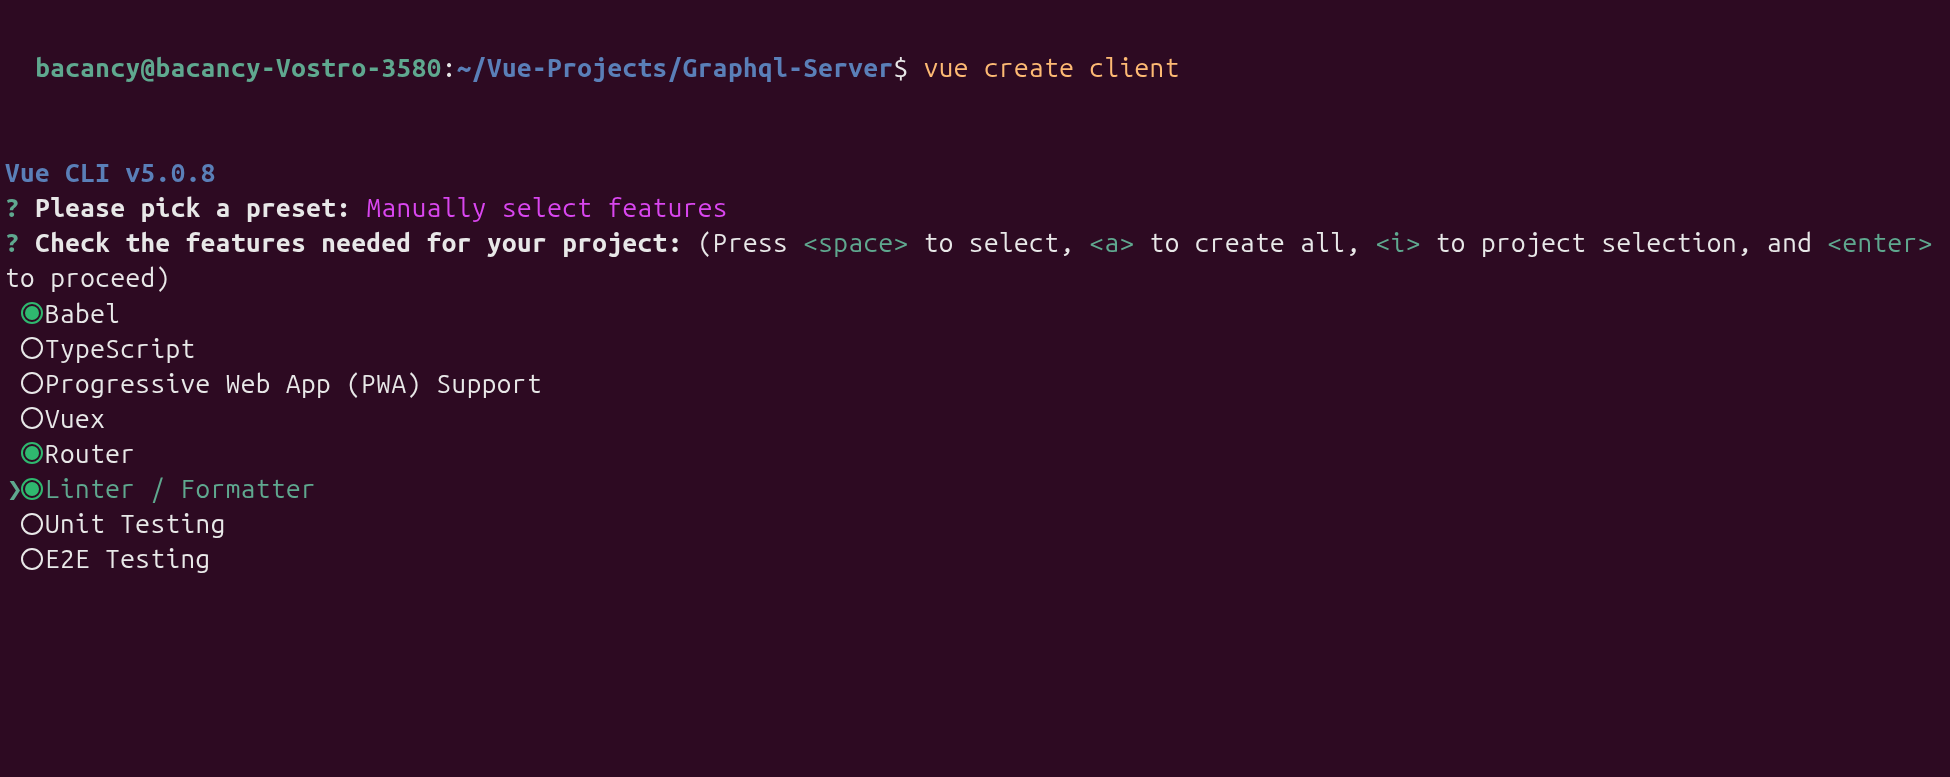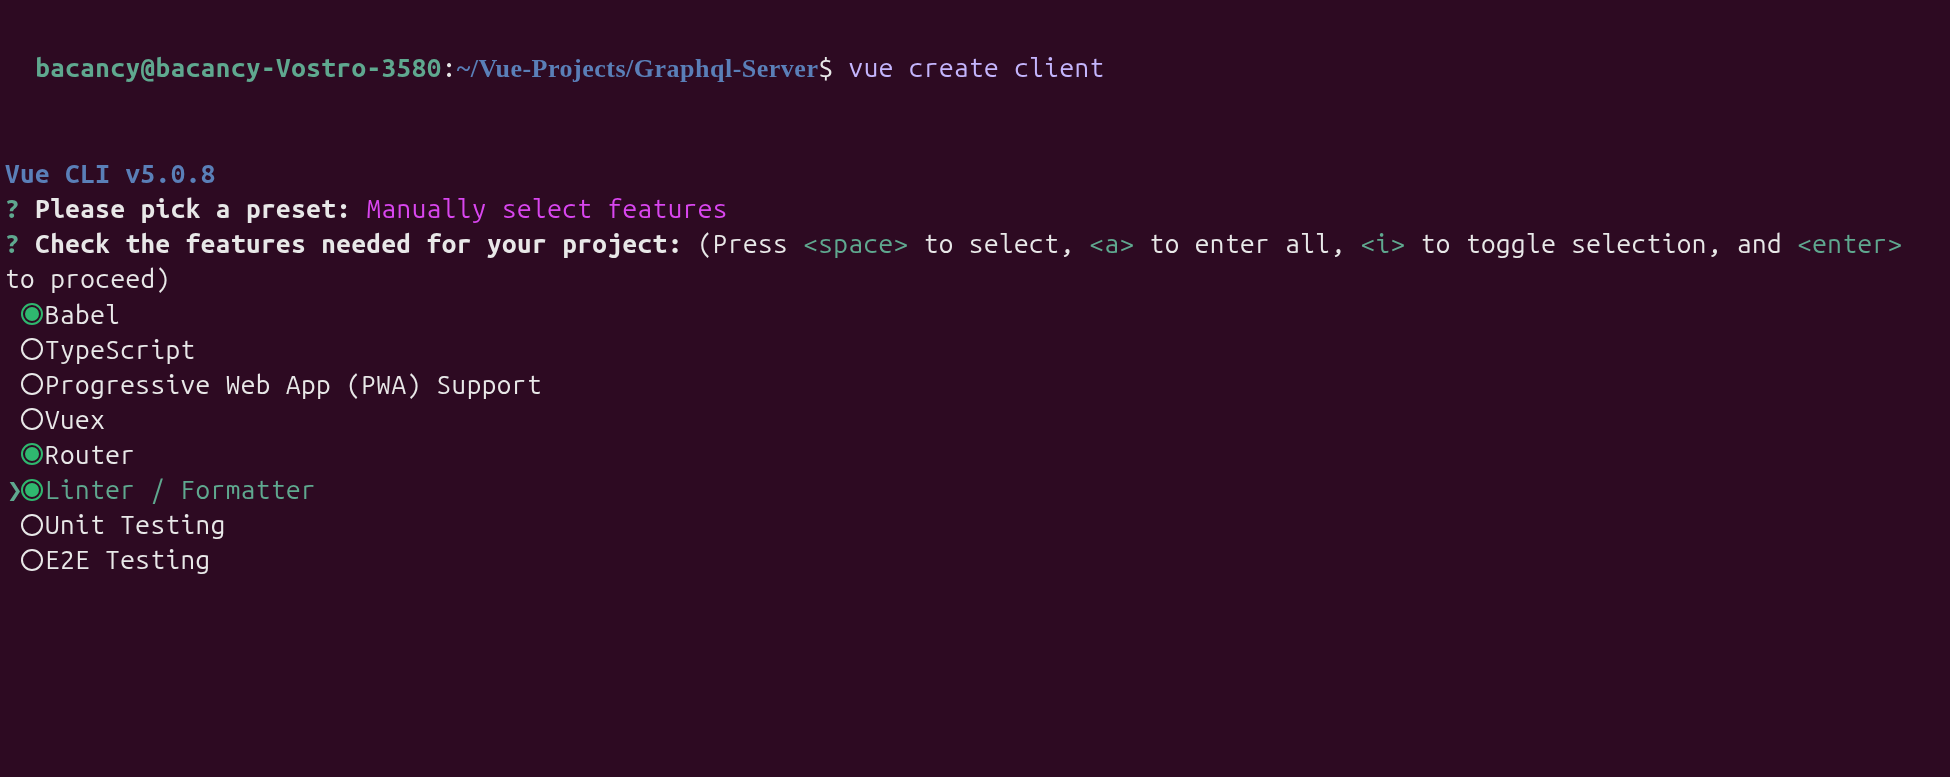--- a/index.html
+++ b/index.html
@@ -24,27 +24,26 @@
     .user-host {
       color: #5fa88f;
       font-weight: bold;
     }
     .colon {
       color: #e8e8e8;
     }
     .path {
       color: #5a7fb8;
       font-weight: bold;
-      font-family: Liberation Serif, serif;
     }
     .dollar {
       color: #e8e8e8;
     }
     .command {
-      color: #c4b5fd;
+      color: #fdba74;
       margin-top: 40px;
     }
     .spacer {
       height: 70px;
     }
     .cli-version {
       color: #5a7fb8;
       font-weight: bold;
     }
     .question-mark {
@@ -123,21 +122,21 @@
 
 <div>
   <span class="question-mark">?</span>
   <span class="prompt-text">Please pick a preset:</span>
   <span class="answer">Manually select features</span>
 </div>
 
 <div>
   <span class="question-mark">?</span>
   <span class="prompt-text">Check the features needed for your project:</span>
-  <span class="hint-text">(Press </span><span class="key-hint">&lt;space&gt;</span><span class="hint-text"> to select, </span><span class="key-hint">&lt;a&gt;</span><span class="hint-text"> to enter all, </span><span class="key-hint">&lt;i&gt;</span><span class="hint-text"> to toggle selection, and </span><span class="key-hint">&lt;enter&gt;</span><span class="hint-text"> to proceed)</span>
+  <span class="hint-text">(Press </span><span class="key-hint">&lt;space&gt;</span><span class="hint-text"> to select, </span><span class="key-hint">&lt;a&gt;</span><span class="hint-text"> to create all, </span><span class="key-hint">&lt;i&gt;</span><span class="hint-text"> to project selection, and </span><span class="key-hint">&lt;enter&gt;</span><span class="hint-text"> to proceed)</span>
 </div>
 
 <div id="features-list">
     <div class="feature-row">
       <div class="feature-line">
         <span class="radio filled"></span>
         <span class="feature-label">Babel</span>
       </div>
     </div>
     <div class="feature-row">

